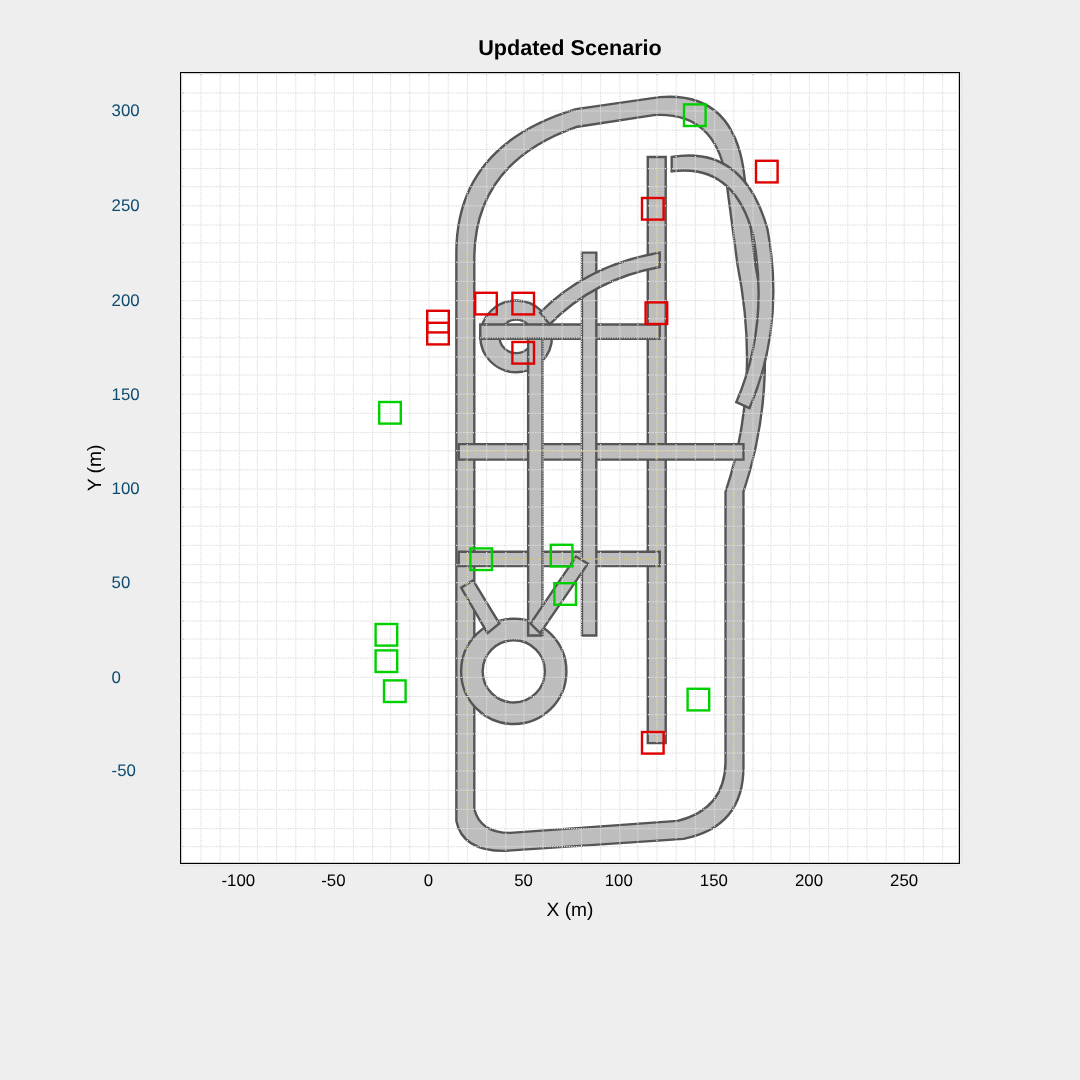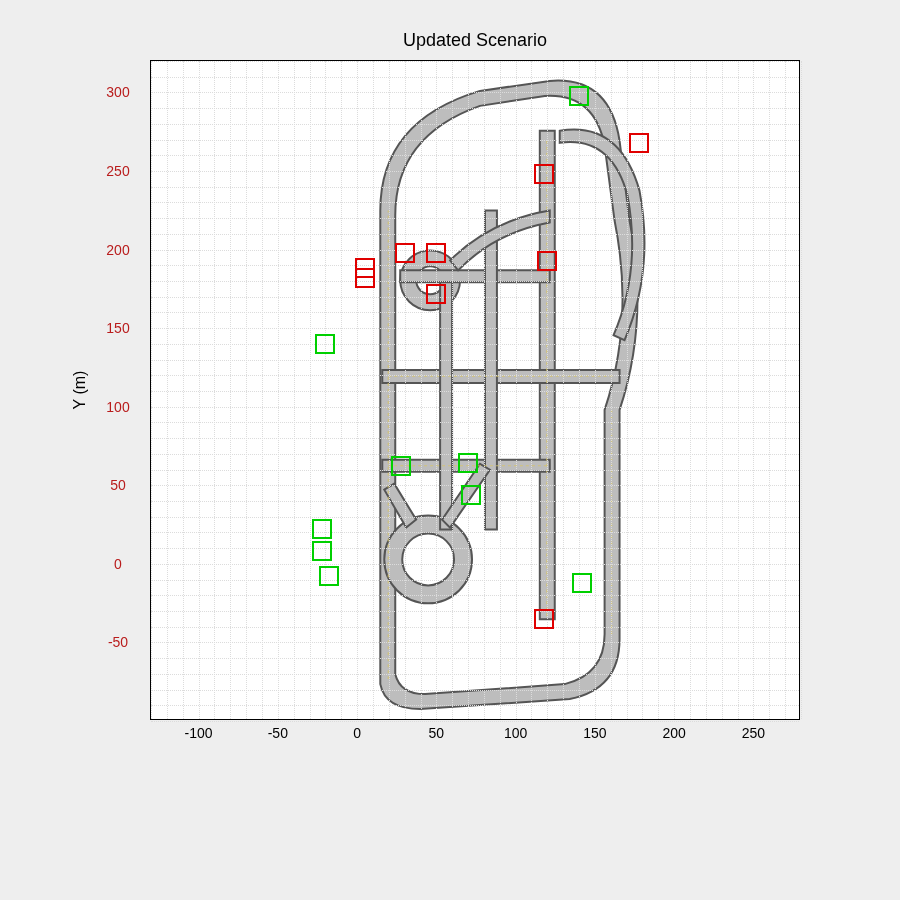--- a/index.html
+++ b/index.html
@@ -1,22 +1,22 @@
 <!DOCTYPE html>
 <html><head>
 <meta charset="utf-8">
 <style>
   html,body{margin:0;padding:0;width:900px;height:900px;background:#eeeeee;font-family:Helvetica,Arial,sans-serif;}
   .figure{position:absolute;left:0;top:0;width:900px;height:900px;background:#eeeeee;}
   .axes{position:absolute;left:150px;top:60px;width:650px;height:660px;background:#ffffff;border:1px solid #000;box-sizing:border-box;}
   .grid-v{position:absolute;top:0;bottom:0;border-left:1px dotted #dcdcdc;}
   .grid-h{position:absolute;left:0;right:0;border-top:1px dotted #dcdcdc;}
   .tick-x{position:absolute;top:100%;width:60px;text-align:center;margin-left:-30px;margin-top:6px;font-size:14px;color:#000;}
-  .tick-y{position:absolute;right:100%;height:20px;line-height:20px;margin-top:-10px;margin-right:8px;font-size:14px;color:#b91c1c;text-align:center;width:50px;}
-  .title{position:absolute;left:150px;width:650px;top:30px;text-align:center;font-weight:normal;font-size:18px;}
+  .tick-y{position:absolute;right:100%;height:20px;line-height:20px;margin-top:-10px;margin-right:8px;font-size:14px;color:#0c4a6e;text-align:left;width:50px;}
+  .title{position:absolute;left:150px;width:650px;top:30px;text-align:center;font-weight:bold;font-size:18px;}
   .xlabel{position:absolute;left:150px;width:650px;top:750px;text-align:center;font-size:16px;}
   .ylabel{position:absolute;left:70px;top:60px;height:660px;width:20px;display:flex;align-items:center;justify-content:center;}
   .ylabel span{transform:rotate(-90deg);white-space:nowrap;font-size:16px;}
   .legend{position:absolute;left:260px;top:785px;width:430px;height:30px;background:#fff;border:1px solid #000;display:flex;align-items:center;justify-content:center;gap:20px;font-size:14px;}
   .leg-item{display:flex;align-items:center;gap:10px;}
   .leg-sq{width:14px;height:14px;border:2px solid;box-sizing:border-box;}
   .marker{position:absolute;width:20px;height:20px;border:2px solid;box-sizing:border-box;margin-left:-10px;margin-top:-10px;}
   .marker.green{border-color:#00d000;}
   .marker.red{border-color:#e00000;}
   .road-overlay{position:absolute;left:0;top:0;width:100%;height:100%;}
@@ -188,15 +188,16 @@
       <div class="marker red" style="left: 393.171px; top: 113.143px;"></div>
       <div class="marker red" style="left: 253.659px; top: 191.714px;"></div>
       <div class="marker red" style="left: 285.366px; top: 191.714px;"></div>
       <div class="marker red" style="left: 396.341px; top: 199.571px;"></div>
       <div class="marker red" style="left: 214.024px; top: 207.429px;"></div>
       <div class="marker red" style="left: 214.024px; top: 216.857px;"></div>
       <div class="marker red" style="left: 285.366px; top: 232.571px;"></div>
       <div class="marker red" style="left: 393.171px; top: 557.857px;"></div>
     </div>
 
+  <div class="xlabel">X (m)</div>
 
 
 </div>
 
 </body></html>

